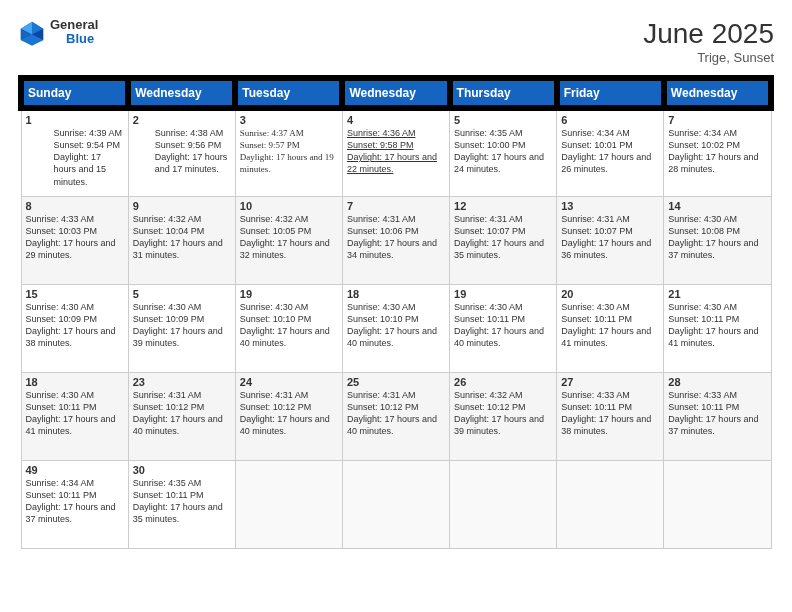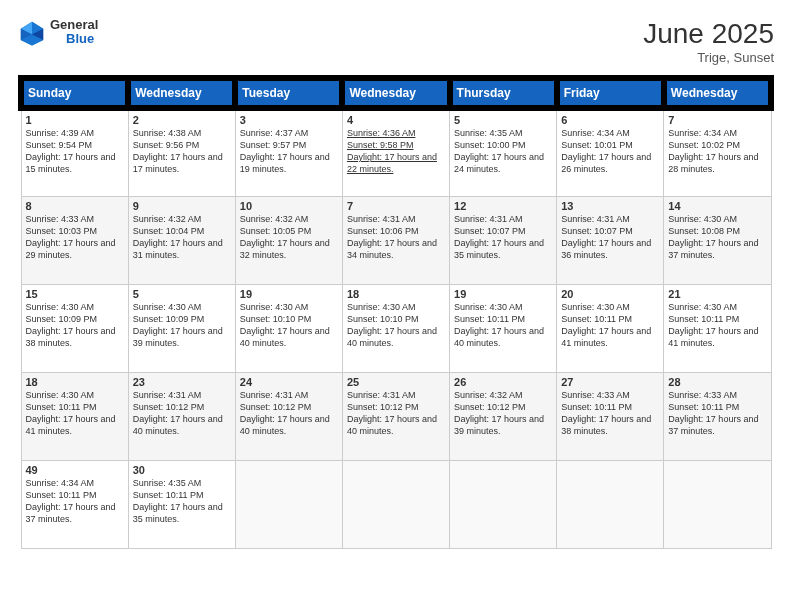--- a/index.html
+++ b/index.html
@@ -128,33 +128,33 @@
         <th>Wednesday</th>
         <th>Thursday</th>
         <th>Friday</th>
         <th>Wednesday</th>
       </tr>
     </thead>
     <tbody id="calendar-body">
     <tr>
           <td>
             <span class="day-number">1</span>
-            <div class="day-info" style="white-space: pre-line;">Sunrise: 4:39 AM
+            <div class="day-info" style="white-space: pre-line; margin-left: 28px;">Sunrise: 4:39 AM
 Sunset: 9:54 PM
 Daylight: 17 hours and 15 minutes.</div>
           </td>
           <td>
             <span class="day-number">2</span>
-            <div class="day-info" style="white-space: pre-line;">Sunrise: 4:38 AM
+            <div class="day-info" style="white-space: pre-line; margin-left: 22px;">Sunrise: 4:38 AM
 Sunset: 9:56 PM
 Daylight: 17 hours and 17 minutes.</div>
           </td>
           <td>
             <span class="day-number">3</span>
-            <div class="day-info" style="white-space: pre-line;">Sunrise: 4:37 AM
+            <div class="day-info" style="white-space: pre-line; font-family: Liberation Serif, serif;">Sunrise: 4:37 AM
 Sunset: 9:57 PM
 Daylight: 17 hours and 19 minutes.</div>
           </td>
           <td>
             <span class="day-number">4</span>
             <div class="day-info" style="white-space: pre-line; text-decoration: underline;">Sunrise: 4:36 AM
 Sunset: 9:58 PM
 Daylight: 17 hours and 22 minutes.</div>
           </td>
           <td>

